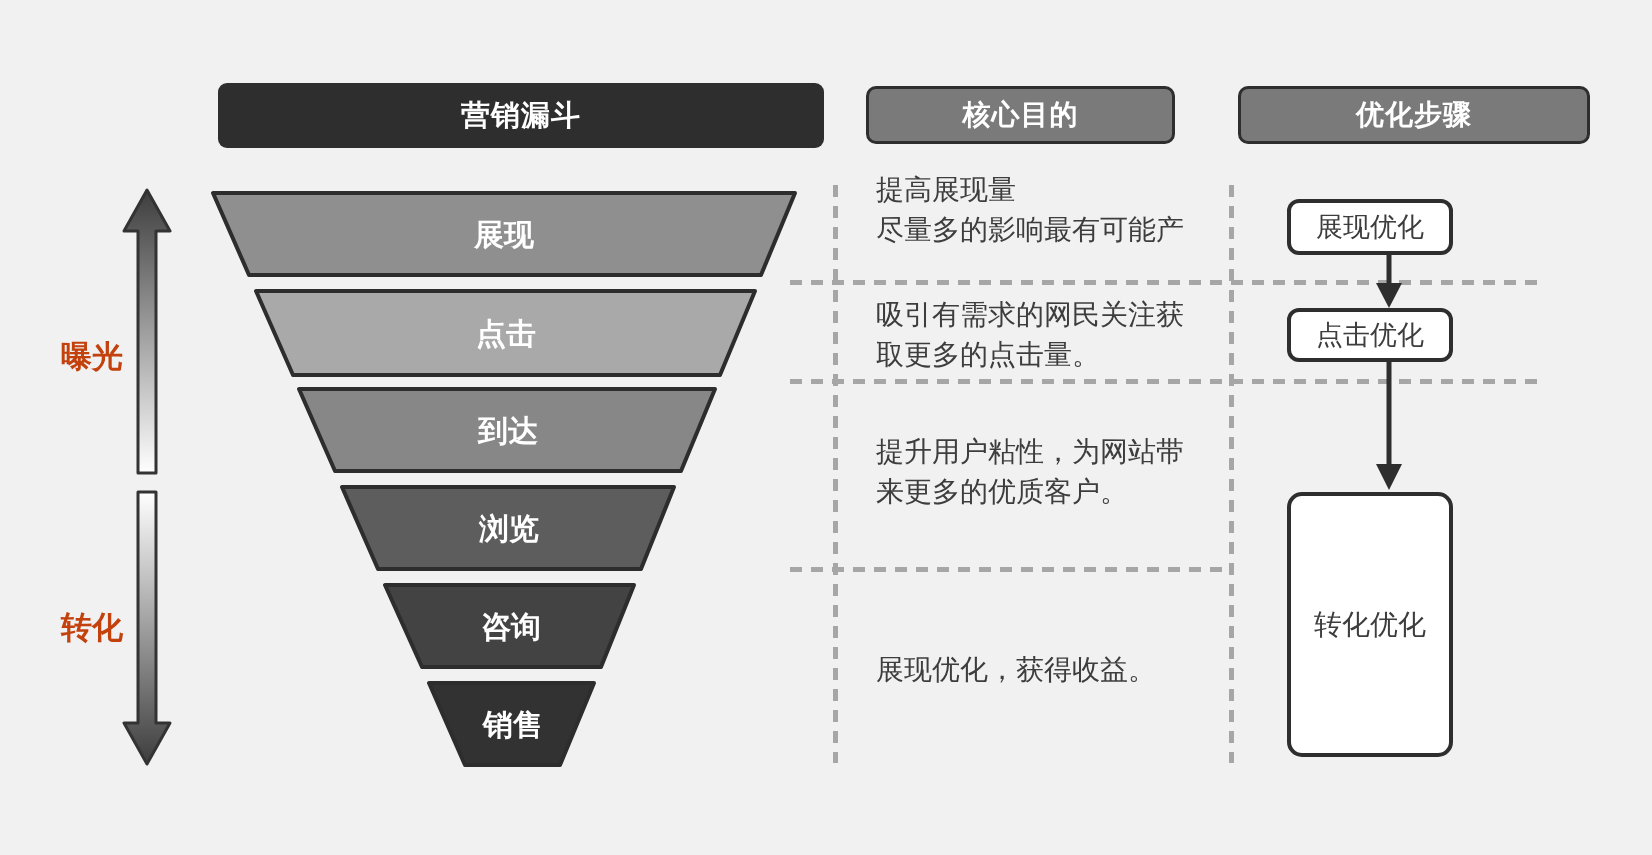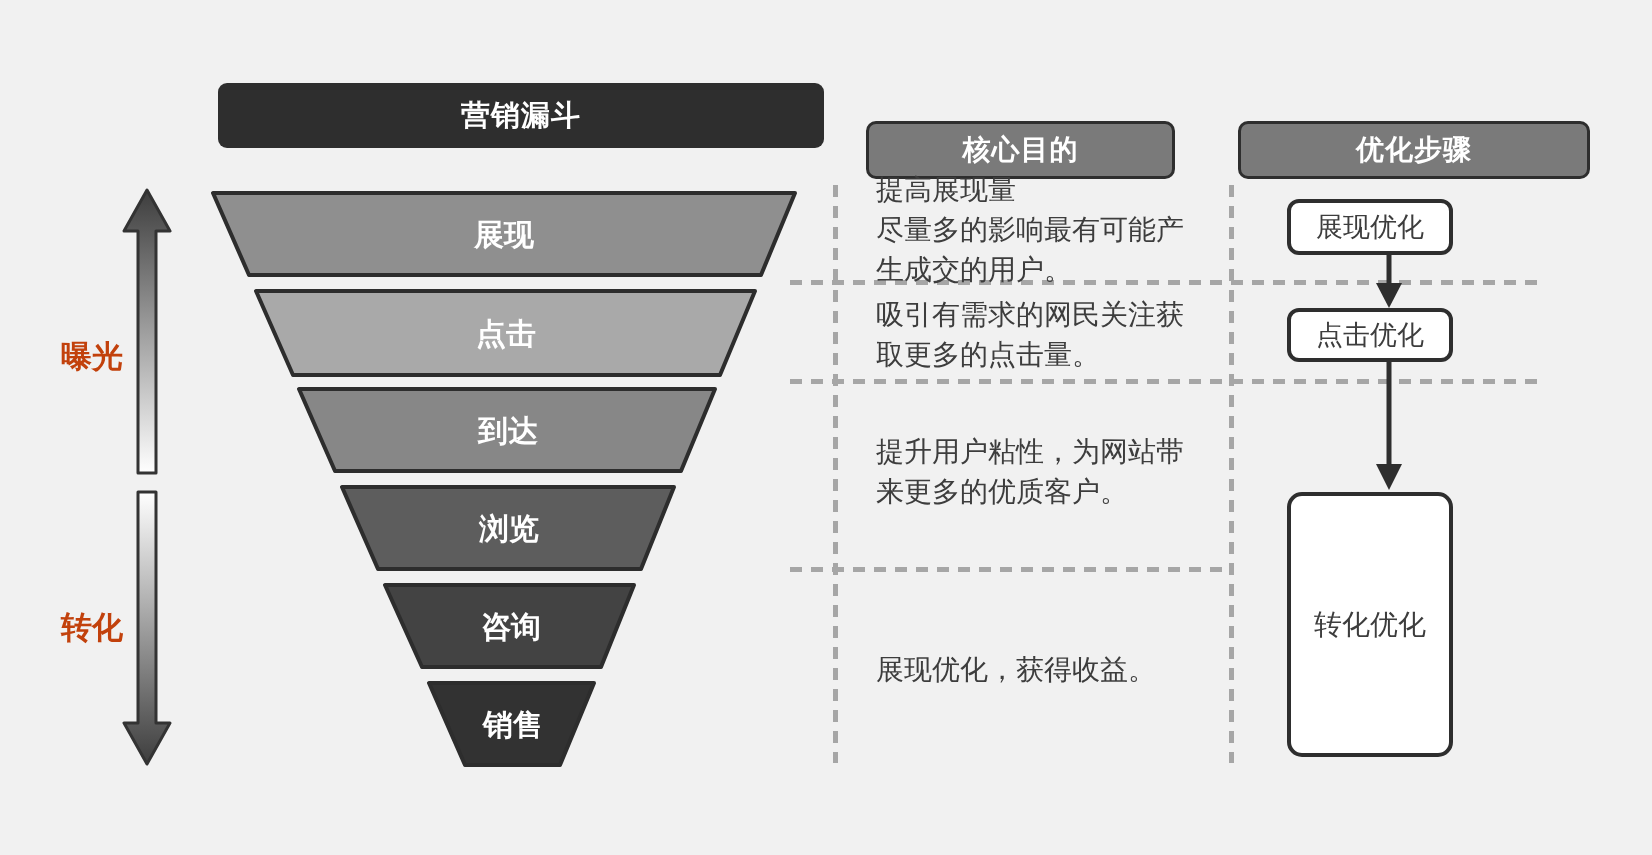--- a/index.html
+++ b/index.html
@@ -15,21 +15,21 @@
   .hdr{
     position:absolute;display:flex;align-items:center;justify-content:center;
     color:#ffffff;font-weight:bold;font-size:29px;letter-spacing:1px;
   }
   .hdr-dark{
     left:218px;top:83px;width:606px;height:65px;
     background:#2e2e2e;border-radius:9px;
   }
   .hdr-gray{
     background:#7a7a7a;border:3px solid #2e2e2e;border-radius:10px;
-    height:58px;top:86px;font-size:28px;margin-top:35px;
+    height:58px;top:86px;font-size:28px;
   }
   .hdr-purpose{left:866px;width:309px;}
   .hdr-steps{left:1238px;width:352px;}
 
   
   .dash-v{
     position:absolute;width:5px;
     background:repeating-linear-gradient(180deg,#a6a6a6 0 12px,transparent 12px 21px);
   }
   .dash-h{
@@ -148,21 +148,20 @@
   <div class="hdr hdr-gray hdr-steps">
     <span>优化步骤</span>
   </div>
 
   <div class="side-label side-exposure">曝光</div>
   <div class="side-label side-conversion">转化</div>
 
   <div class="purpose purpose-1">
     <div>提高展现量</div>
     <div>尽量多的影响最有可能产</div>
-    <div>生成交的用户。</div>
   </div>
   <div class="purpose purpose-2">
     <div>吸引有需求的网民关注获</div>
     <div>取更多的点击量。</div>
   </div>
   <div class="purpose purpose-3">
     <div>提升用户粘性，为网站带</div>
     <div>来更多的优质客户。</div>
   </div>
   <div class="purpose purpose-4">

